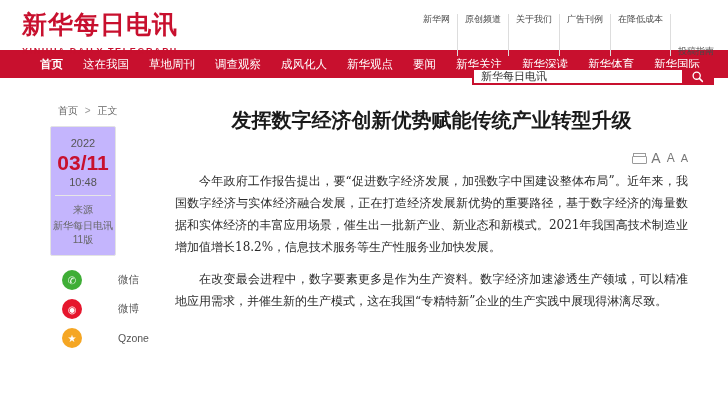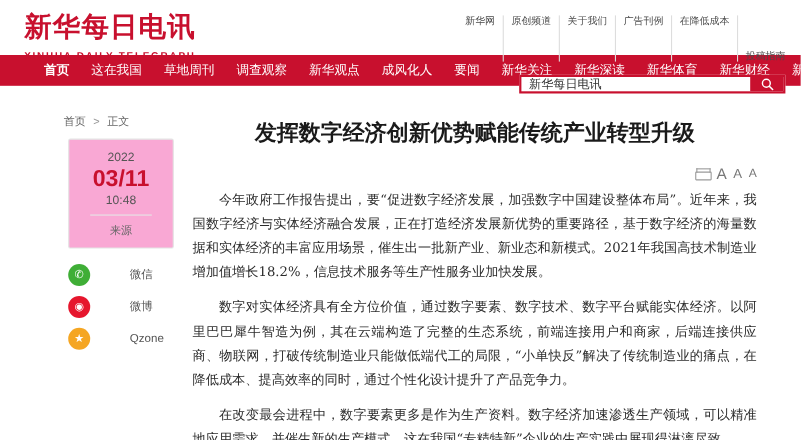--- a/index.html
+++ b/index.html
@@ -92,27 +92,26 @@
     width: 165px;
     padding-top: 26px;
     padding-left: 50px;
     position: relative;
   }
   .breadcrumb {
     font-size: 10px; color: #666; margin-bottom: 8px; margin-left: 8px;
   }
   .breadcrumb .sep { margin: 0 4px; color:#999; }
   .date-card {
-    width: 96px;
+    width: 66px;
     border: 1px solid #e3e3e3;
     border-radius: 2px;
     padding: 10px 0 8px 0;
     text-align: center;
-    margin-left: 12px;
-    background: #f9a8d4;
+    background: #c4b5fd;
   }
   .date-year { font-size: 11px; color: #555; }
   .date-md {
     font-size: 21px; color: #c8102e; font-weight: bold; line-height: 26px;
     margin-top: 1px;
   }
   .date-time { font-size: 11px; color: #555; }
   .date-sep { width: 56px; height:1px; background:#e6e6e6; margin: 7px auto; }
   .date-src { font-size: 10px; color:#666; }
   .date-srcname { font-size: 10px; color:#666; margin-top: 2px;}
@@ -199,46 +198,46 @@
         </div>
       </div>
     </div>
   </div>
 
   <div class="nav">
     <a class="home">首页</a>
     <a>这在我国</a>
     <a>草地周刊</a>
     <a>调查观察</a>
+    <a>成风化人</a>
     <a>新华观点</a>
-    <a>成风化人</a>
     <a>要闻</a>
     <a>新华关注</a>
     <a>新华深读</a>
     <a>新华体育</a>
-    <a>新华财经</a>
     <a>新华国际</a>
 
   </div>
 
   <div class="content">
 
     <div class="leftcol">
       <div class="breadcrumb">
         <span>首页</span>
         <span class="sep">&gt;</span>
         <span>正文</span>
       </div>
 
       <div class="date-card">
         <div class="date-year">2022</div>
         <div class="date-md">03/11</div>
         <div class="date-time">10:48</div>
         <div class="date-sep"></div>
         <div class="date-src">来源</div>
+        <div class="date-srcname">新华每日电讯11版</div>
       </div>
 
       <div class="shares">
         <div class="share-row">
           <div class="share-ico wechat">✆</div>
           <div class="share-label">微信</div>
         </div>
         <div class="share-row">
           <div class="share-ico weibo">◉</div>
           <div class="share-label">微博</div>
@@ -257,22 +256,19 @@
         <div class="tool-print"></div>
         <span class="fsize big">A</span>
         <span class="fsize mid">A</span>
         <span class="fsize">A</span>
       </div>
 
       <p class="para">
         <span>今年政府工作报告提出，要“促进数字经济发展，</span><span>加强数字中国建设整体布局”</span><span>。近年来，我国数字经济与实体经济融合发展，正在打造经济发展新优势的重要路径，基于数字经济的海量数据和实体经济的丰富应用场景，催生出一批新产业、新业态和新模式。2021年我国高技术制造业增加值增长18.2%，信息技术服务等生产性服务业加快发展。</span>
       </p>
 
-      <p class="para">
-        <span>数字对实体经济具有全方位价值，通过数字要素、数字技术、数字平台赋能实体经济。以阿里巴巴犀牛智造为例，其在云端构造了完整的生态系统，前端连接用户和商家，后端连接供应商、物联网，打破传统制造业只能做低端代工的局限，“小单快反”解决了传统制造业的痛点，在降低成本、提高效率的同时，通过个性化设计提升了产品竞争力。</span>
-      </p>
 
       <p class="para">
         <span>在改变最会进程中，数字要素更多是作为生产资料。数字经济加速渗透生产领域，可以精准地应用需求，并催生新的生产模式，这在我国“专精特新”企业的生产实践中展现得淋漓尽致。</span>
       </p>
     </div>
   </div>
 </div>
 
 </body></html>

